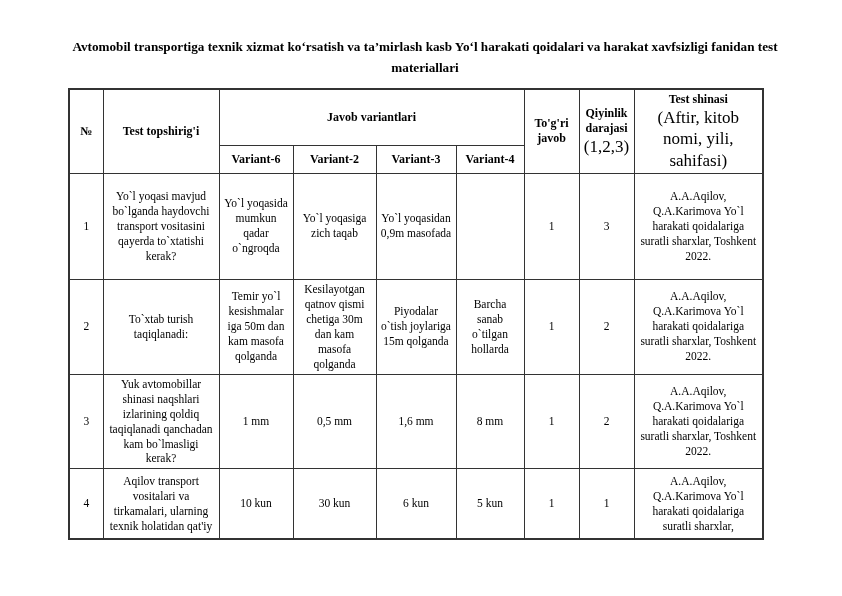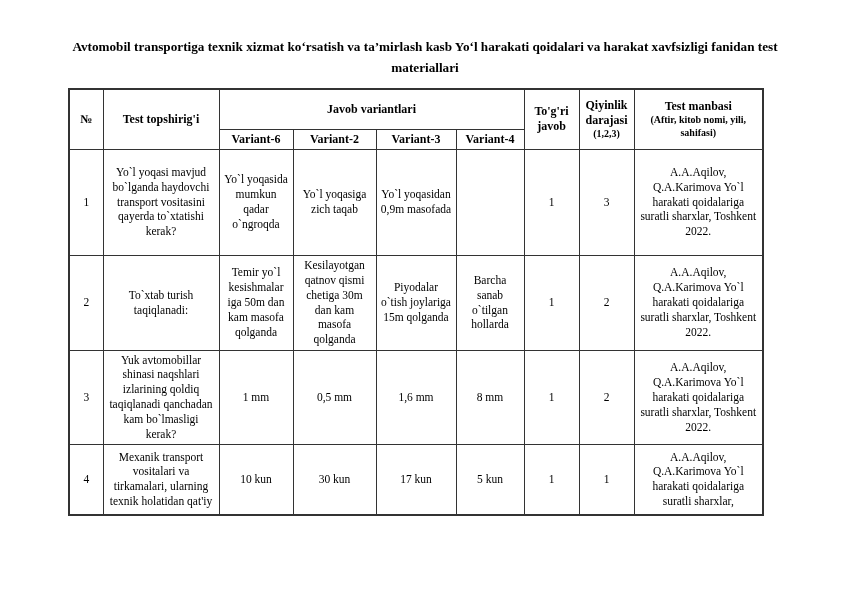--- a/index.html
+++ b/index.html
@@ -32,21 +32,21 @@
     border:1px solid #333;
     text-align:center;
     vertical-align:middle;
     padding:2px 4px;
     font-size:11.5px;
     line-height:1.3;
     overflow:hidden;
     word-wrap:break-word;
   }
   th { font-weight:bold; font-size:12px; line-height:1.25; }
-  th .sub { font-weight:bold; font-size:10px; }
+  th .sub { font-weight:normal; font-size:17px; }
   tr.head-1 { height:40px; }
   tr.head-2 { height:19px; }
   tbody tr:nth-child(1) { height:106px; }
   tbody tr:nth-child(2) { height:95px; }
   tbody tr:nth-child(3) { height:92px; }
   tbody tr:nth-child(4) { height:70px; }
 </style>
 </head>
 <body>
 
@@ -68,21 +68,21 @@
     <tr class="head-1">
       <th rowspan="2">№</th>
       <th rowspan="2">Test topshirig'i</th>
       <th colspan="4">Javob variantlari</th>
       <th rowspan="2">To'g'ri javob</th>
       <th rowspan="2">
         <div>Qiyinlik darajasi</div>
         <div class="sub">(1,2,3)</div>
       </th>
       <th rowspan="2">
-        <div>Test manbasi</div>
+        <div>Test shinasi</div>
         <div class="sub">(Aftir, kitob nomi, yili, sahifasi)</div>
       </th>
     </tr>
     <tr class="head-2">
       <th>Variant-6</th>
       <th>Variant-2</th>
       <th>Variant-3</th>
       <th>Variant-4</th>
     </tr>
   </thead>
@@ -115,23 +115,23 @@
         <td>1 mm</td>
         <td>0,5 mm</td>
         <td>1,6 mm</td>
         <td>8 mm</td>
         <td>1</td>
         <td>2</td>
         <td>A.A.Aqilov, Q.A.Karimova Yo`l harakati qoidalariga suratli sharxlar, Toshkent 2022.</td>
       </tr>
       <tr>
         <td>4</td>
-        <td>Mexanik transport vositalari va tirkamalari, ularning texnik holatidan qat'iy</td>
+        <td>Aqilov transport vositalari va tirkamalari, ularning texnik holatidan qat'iy</td>
         <td>10 kun</td>
         <td>30 kun</td>
-        <td>17 kun</td>
+        <td>6 kun</td>
         <td>5 kun</td>
         <td>1</td>
         <td>1</td>
         <td>A.A.Aqilov, Q.A.Karimova Yo`l harakati qoidalariga suratli sharxlar,</td>
       </tr>
     </tbody>
 </table>
 
 </body></html>

